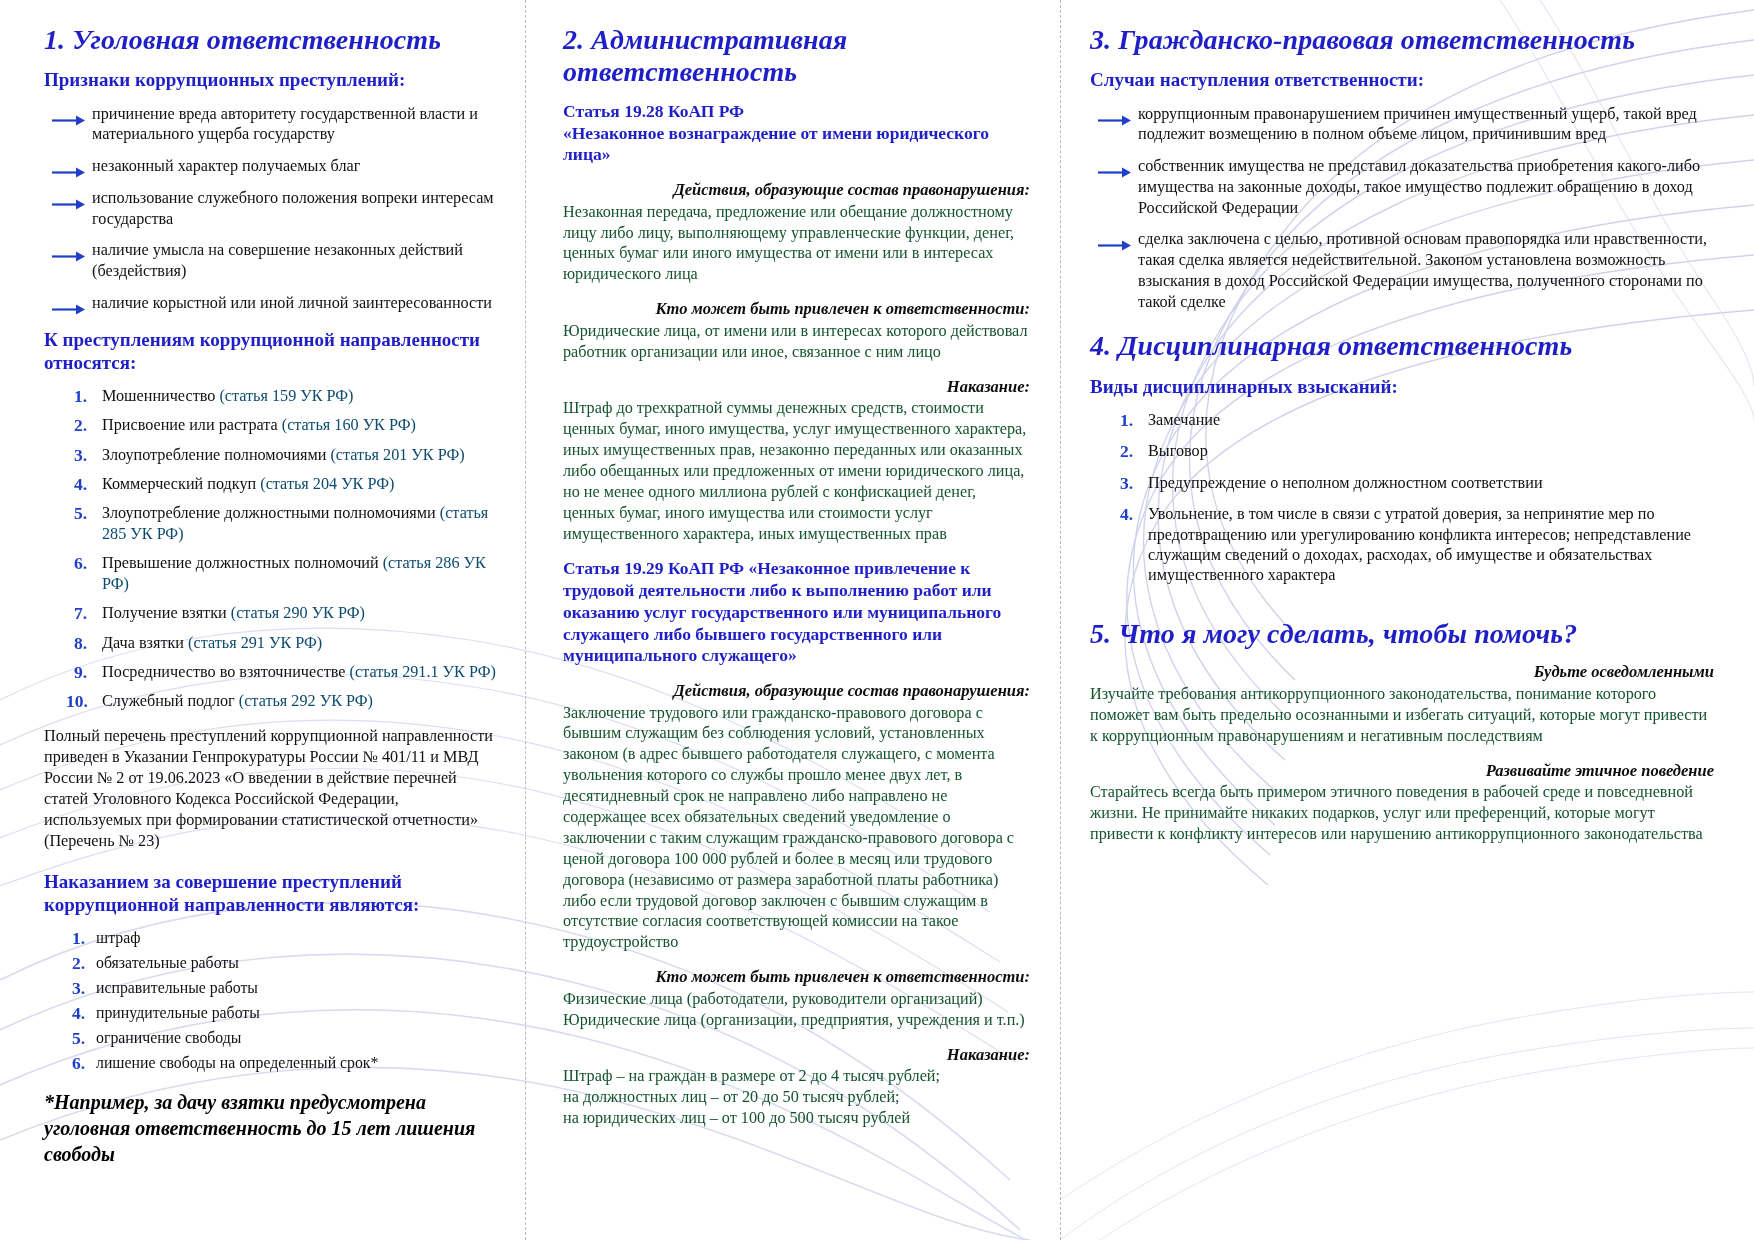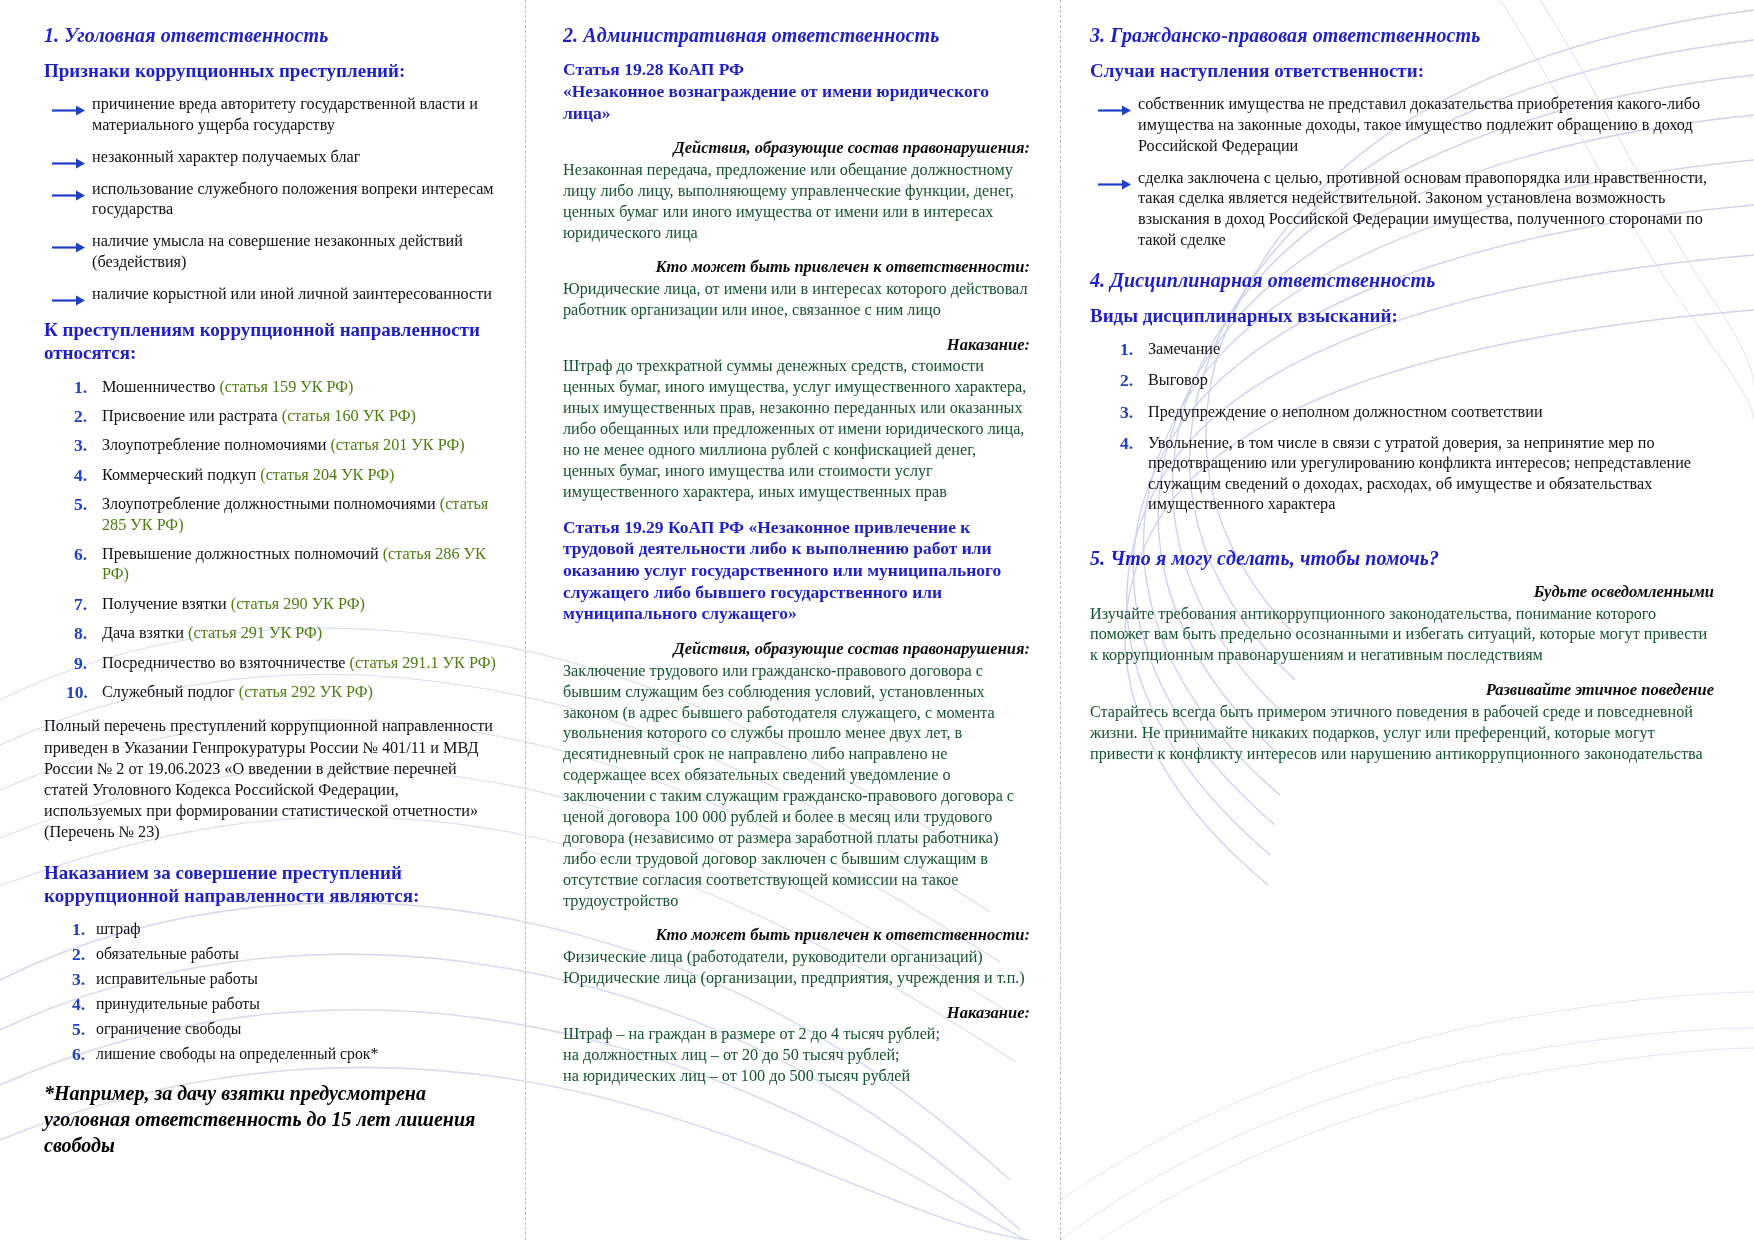--- a/index.html
+++ b/index.html
@@ -23,21 +23,21 @@
   .sheet{position:relative;z-index:2;display:flex;width:1754px;height:1240px;box-sizing:border-box;}
   .col{box-sizing:border-box;}
   .col1{width:525px;padding:24px 28px 10px 44px;}
   .col2{width:535px;padding:24px 30px 10px 38px;}
   .col3{width:694px;padding:24px 40px 10px 30px;}
 
   h1.sec-title{
     font-family:"Liberation Serif","DejaVu Serif",serif;
     font-style:italic;font-weight:bold;
     color:#1f1fc8;
-    font-size:20px;line-height:1.16;
+    font-size:28px;line-height:1.16;
     margin:0 0 12px 0;
     letter-spacing:.1px;
   }
   h2.sub-head{
     font-family:"Liberation Serif","DejaVu Serif",serif;
     font-weight:bold;color:#1f1fc8;
     font-size:19px;line-height:1.22;
     margin:0 0 12px 0;
   }
   h3.stat-head{
@@ -69,21 +69,21 @@
   ol.nums li{
     position:relative;padding-left:58px;margin-bottom:9px;
     font-size:16.2px;line-height:1.26;
   }
   ol.nums li .num{
     position:absolute;left:30px;top:-1px;
     color:#1f3fc8;font-weight:bold;font-size:17.5px;
     font-family:"Liberation Serif","DejaVu Serif",serif;
   }
   ol.nums li .num.wide{left:22px;}
-  .art{color:#4d7c0f;}
+  .art{color:#0c4a6e;}
 
   ol.nums.compact li{margin-bottom:5px;padding-left:52px;font-size:15.8px;}
   ol.nums.compact li .num{left:28px;}
 
   ol.nums.disc li{margin-bottom:11px;padding-left:58px;}
   ol.nums.disc li .num{left:30px;}
 
   .footnote{
     font-style:italic;font-weight:bold;color:#000000;
     font-size:20px;line-height:1.3;margin-top:16px;
@@ -223,20 +223,24 @@
 
   <section class="col col3">
     <h1 class="sec-title">3. Гражданско-правовая ответственность</h1>
 
     <h2 class="sub-head">Случаи наступления ответственности:</h2>
 
     <ul class="arrows" id="c3-cases">
         <li><span class="arrow"><svg width="34" height="11" viewBox="0 0 34 11">
               <path d="M0,5.5 L25,5.5" stroke="#1f3fc8" stroke-width="2.2"></path>
               <path d="M24,0.5 L33,5.5 L24,10.5 Z" fill="#1f3fc8"></path>
+            </svg></span><span>коррупционным правонарушением причинен имущественный ущерб, такой вред подлежит возмещению в полном объеме лицом, причинившим вред</span></li>
+        <li><span class="arrow"><svg width="34" height="11" viewBox="0 0 34 11">
+              <path d="M0,5.5 L25,5.5" stroke="#1f3fc8" stroke-width="2.2"></path>
+              <path d="M24,0.5 L33,5.5 L24,10.5 Z" fill="#1f3fc8"></path>
             </svg></span><span>собственник имущества не представил доказательства приобретения какого-либо имущества на законные доходы, такое имущество подлежит обращению в доход Российской Федерации</span></li>
         <li><span class="arrow"><svg width="34" height="11" viewBox="0 0 34 11">
               <path d="M0,5.5 L25,5.5" stroke="#1f3fc8" stroke-width="2.2"></path>
               <path d="M24,0.5 L33,5.5 L24,10.5 Z" fill="#1f3fc8"></path>
             </svg></span><span>сделка заключена с целью, противной основам правопорядка или нравственности, такая сделка является недействительной. Законом установлена возможность взыскания в доход Российской Федерации имущества, полученного сторонами по такой сделке</span></li>
       </ul>
 
     <h1 class="sec-title" style="margin-top:18px">4. Дисциплинарная ответственность</h1>
 
     <h2 class="sub-head">Виды дисциплинарных взысканий:</h2>

